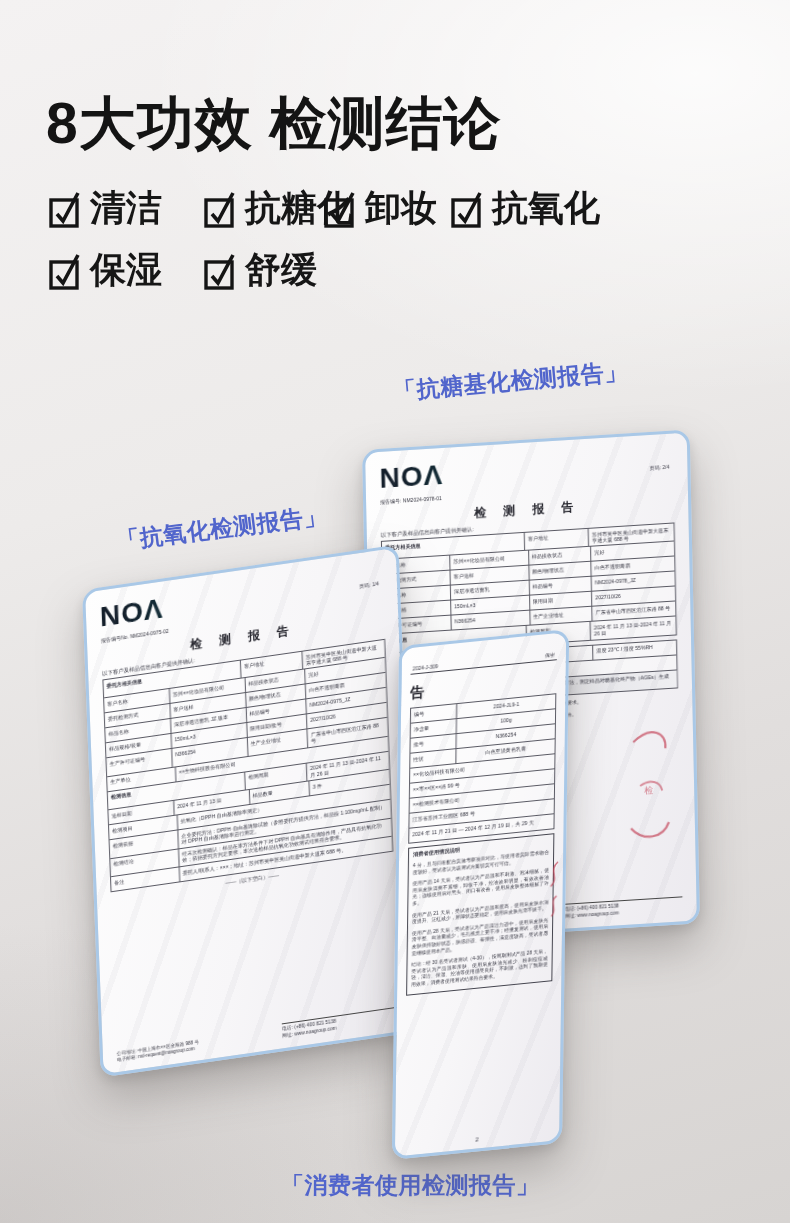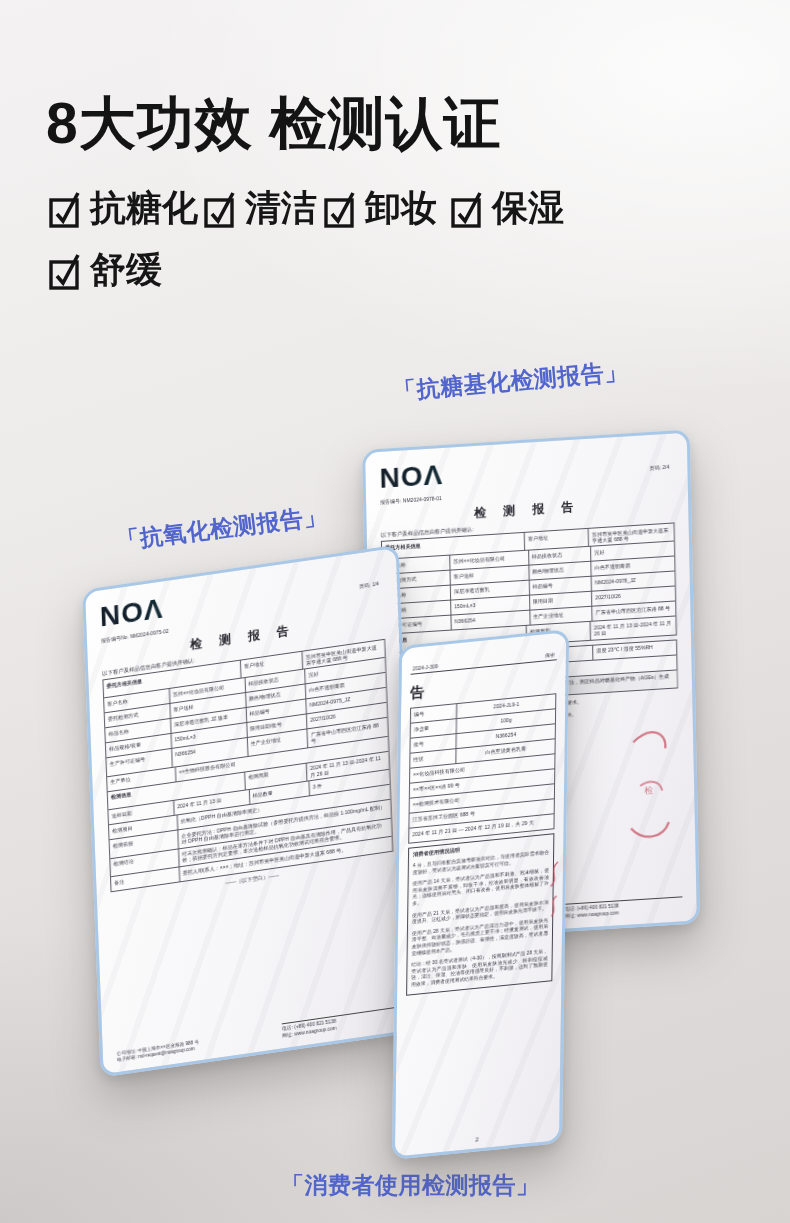--- a/index.html
+++ b/index.html
@@ -58,43 +58,50 @@
   .sectitle{font-size:5.2px;font-weight:700;}
   .cpage{position:absolute;bottom:6px;left:0;right:0;text-align:center;font-size:6px;color:#3a3a46;}
   
   .seal-svg{position:absolute;pointer-events:none;}
 </style>
 </head>
 <body>
 
 <div class="stage">
 
-  <div class="headline">8大功效 检测认证</div>
+  <div class="headline">8大功效 检测结论</div>
 
   <div class="features">
     <div class="feature">
       <svg class="cb" viewBox="0 0 34 42">
           <rect x="3" y="12" width="26" height="26" fill="none" stroke="#141414" stroke-width="3.4"></rect>
           <path d="M9 26 L15 33 L30 5" fill="none" stroke="#141414" stroke-width="3.6"></path>
         </svg>
+      <span>清洁</span>
+      </div>
+    <div class="feature">
+      <svg class="cb" viewBox="0 0 34 42">
+          <rect x="3" y="12" width="26" height="26" fill="none" stroke="#141414" stroke-width="3.4"></rect>
+          <path d="M9 26 L15 33 L30 5" fill="none" stroke="#141414" stroke-width="3.6"></path>
+        </svg>
       <span>抗糖化</span>
       </div>
     <div class="feature">
       <svg class="cb" viewBox="0 0 34 42">
           <rect x="3" y="12" width="26" height="26" fill="none" stroke="#141414" stroke-width="3.4"></rect>
           <path d="M9 26 L15 33 L30 5" fill="none" stroke="#141414" stroke-width="3.6"></path>
         </svg>
-      <span>清洁</span>
-      </div>
-    <div class="feature">
-      <svg class="cb" viewBox="0 0 34 42">
-          <rect x="3" y="12" width="26" height="26" fill="none" stroke="#141414" stroke-width="3.4"></rect>
-          <path d="M9 26 L15 33 L30 5" fill="none" stroke="#141414" stroke-width="3.6"></path>
-        </svg>
       <span>卸妆</span>
+      </div>
+    <div class="feature">
+      <svg class="cb" viewBox="0 0 34 42">
+          <rect x="3" y="12" width="26" height="26" fill="none" stroke="#141414" stroke-width="3.4"></rect>
+          <path d="M9 26 L15 33 L30 5" fill="none" stroke="#141414" stroke-width="3.6"></path>
+        </svg>
+      <span>抗氧化</span>
       </div>
     <div class="feature">
       <svg class="cb" viewBox="0 0 34 42">
           <rect x="3" y="12" width="26" height="26" fill="none" stroke="#141414" stroke-width="3.4"></rect>
           <path d="M9 26 L15 33 L30 5" fill="none" stroke="#141414" stroke-width="3.6"></path>
         </svg>
       <span>保湿</span>
       </div>
     <div class="feature">
       <svg class="cb" viewBox="0 0 34 42">

